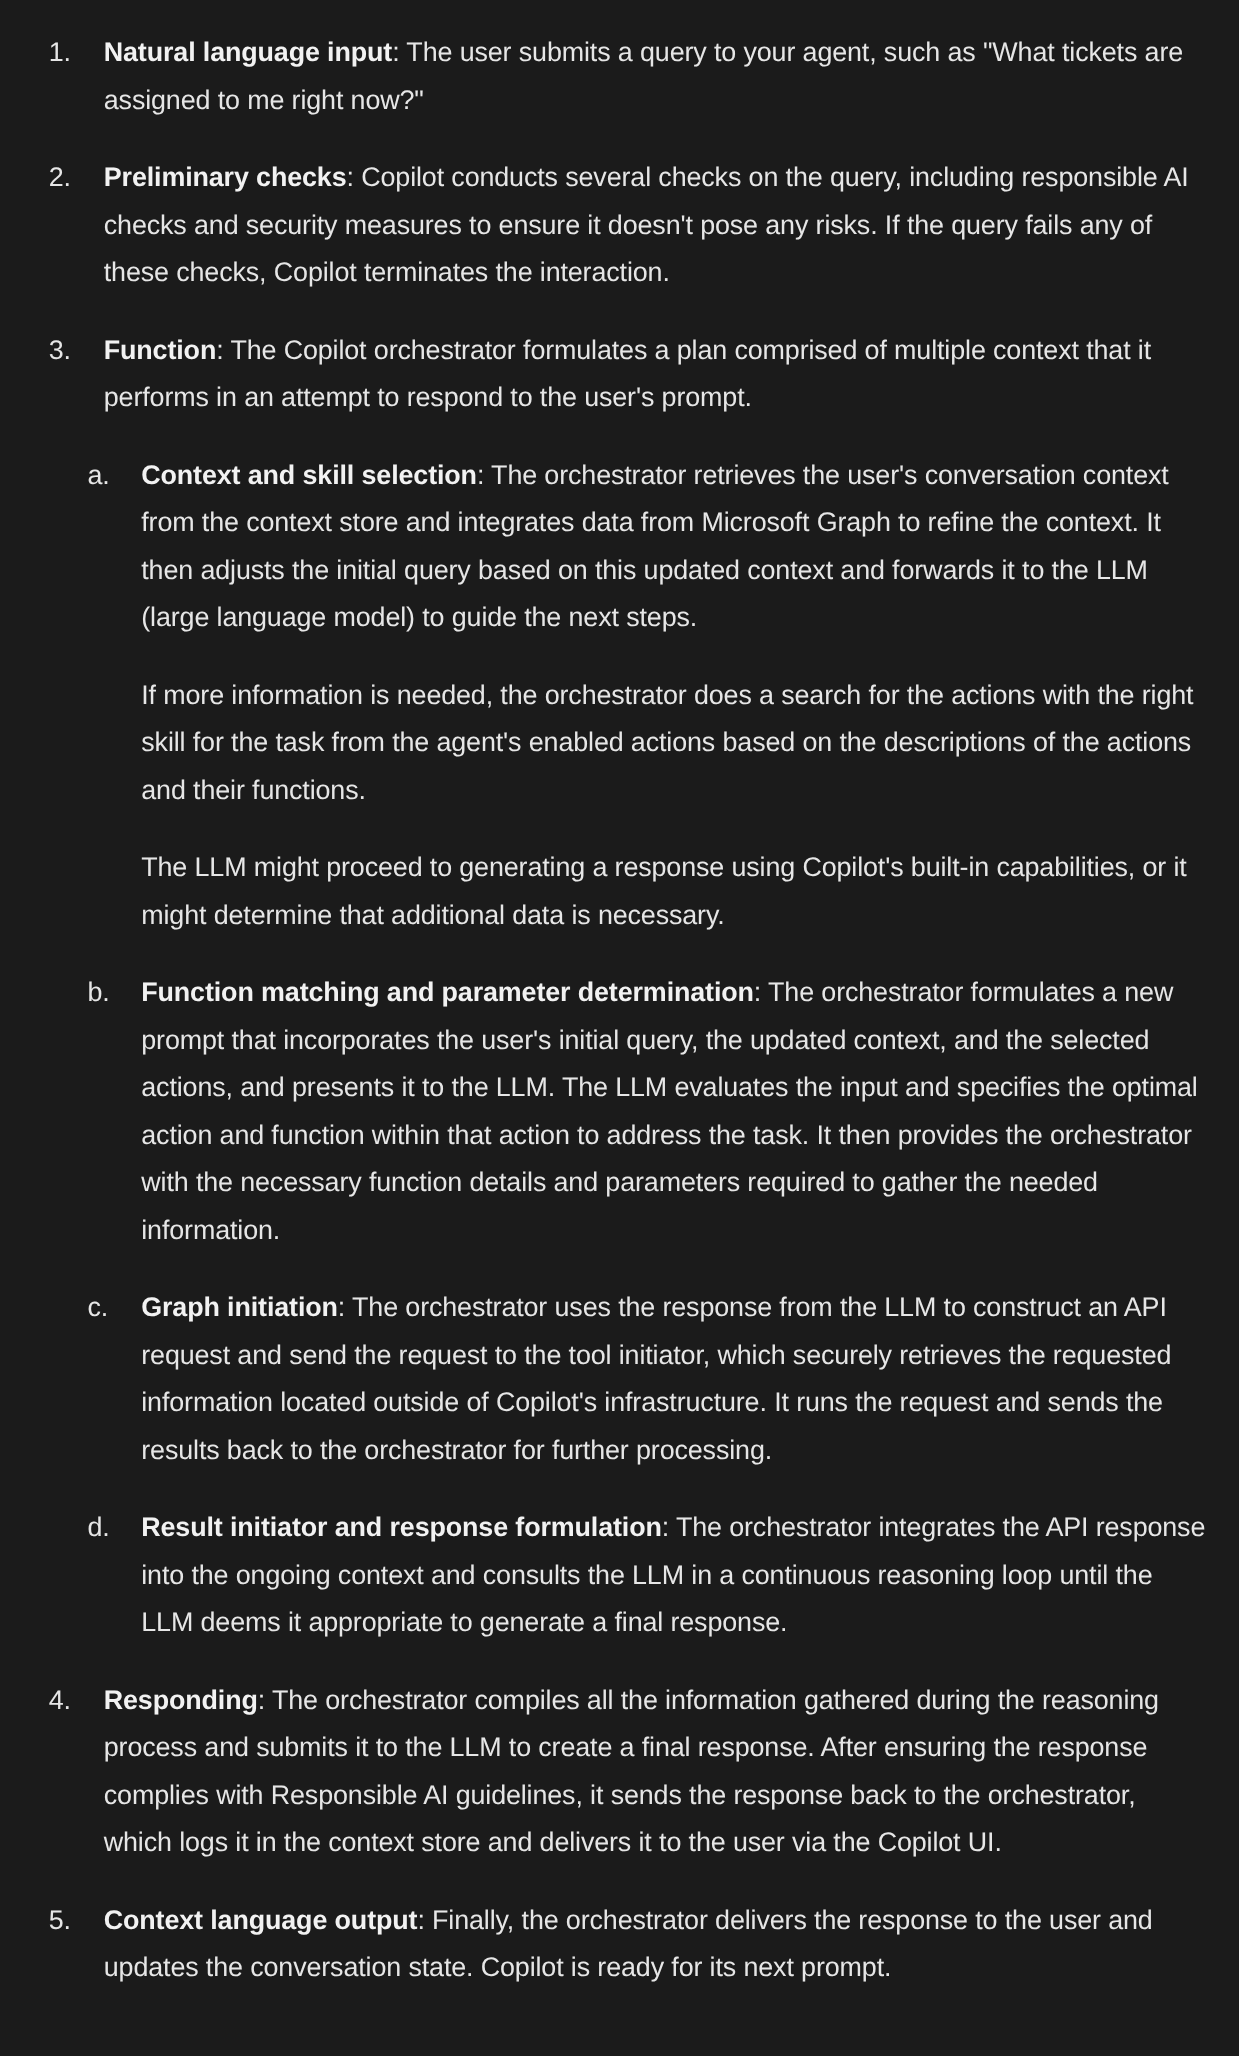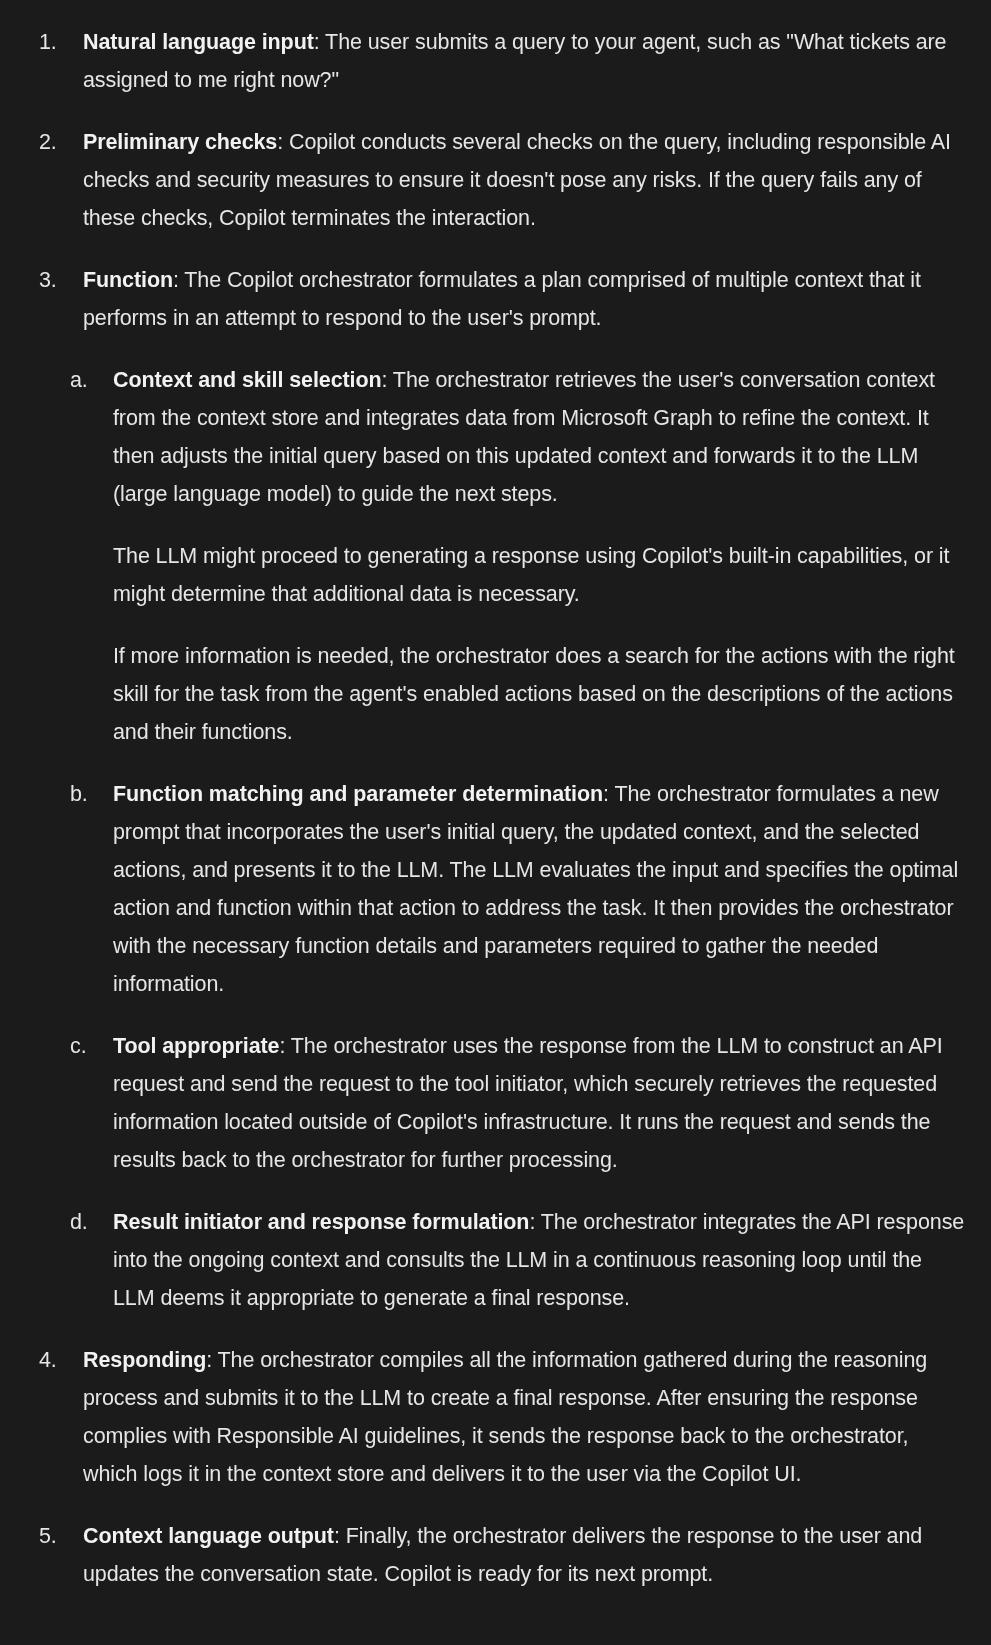--- a/index.html
+++ b/index.html
@@ -78,30 +78,30 @@
     </li>
 
     <li>
       <span class="marker">3.</span>
       <p><b>Function</b><span>: The Copilot orchestrator formulates a plan comprised of multiple context that it performs in an attempt to respond to the user's prompt.</span></p>
 
       <ol class="substeps">
         <li>
           <span class="marker">a.</span>
           <p><b>Context and skill selection</b><span>: The orchestrator retrieves the user's conversation context from the context store and integrates data from Microsoft Graph to refine the context. It then adjusts the initial query based on this updated context and forwards it to the LLM (large language model) to guide the next steps.</span></p>
+          <p>If more information is needed, the orchestrator does a search for the actions with the right skill for the task from the agent's enabled actions based on the descriptions of the actions and their functions.</p>
           <p>The LLM might proceed to generating a response using Copilot's built-in capabilities, or it might determine that additional data is necessary.</p>
-          <p>If more information is needed, the orchestrator does a search for the actions with the right skill for the task from the agent's enabled actions based on the descriptions of the actions and their functions.</p>
         </li>
         <li>
           <span class="marker">b.</span>
           <p><b>Function matching and parameter determination</b><span>: The orchestrator formulates a new prompt that incorporates the user's initial query, the updated context, and the selected actions, and presents it to the LLM. The LLM evaluates the input and specifies the optimal action and function within that action to address the task. It then provides the orchestrator with the necessary function details and parameters required to gather the needed information.</span></p>
         </li>
         <li>
           <span class="marker">c.</span>
-          <p><b>Tool appropriate</b><span>: The orchestrator uses the response from the LLM to construct an API request and send the request to the tool initiator, which securely retrieves the requested information located outside of Copilot's infrastructure. It runs the request and sends the results back to the orchestrator for further processing.</span></p>
+          <p><b>Graph initiation</b><span>: The orchestrator uses the response from the LLM to construct an API request and send the request to the tool initiator, which securely retrieves the requested information located outside of Copilot's infrastructure. It runs the request and sends the results back to the orchestrator for further processing.</span></p>
         </li>
         <li>
           <span class="marker">d.</span>
           <p><b>Result initiator and response formulation</b><span>: The orchestrator integrates the API response into the ongoing context and consults the LLM in a continuous reasoning loop until the LLM deems it appropriate to generate a final response.</span></p>
         </li>
       </ol>
     </li>
 
     <li>
       <span class="marker">4.</span>

